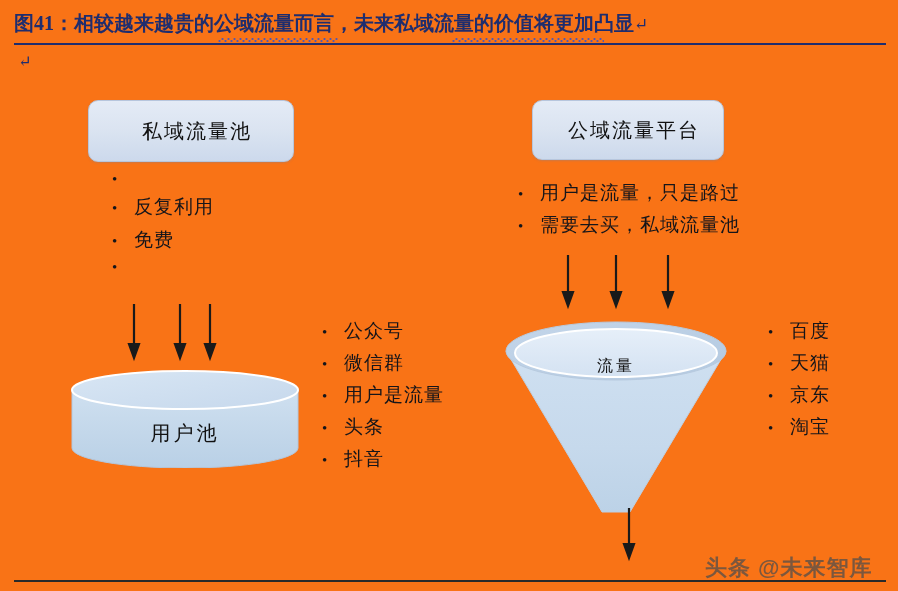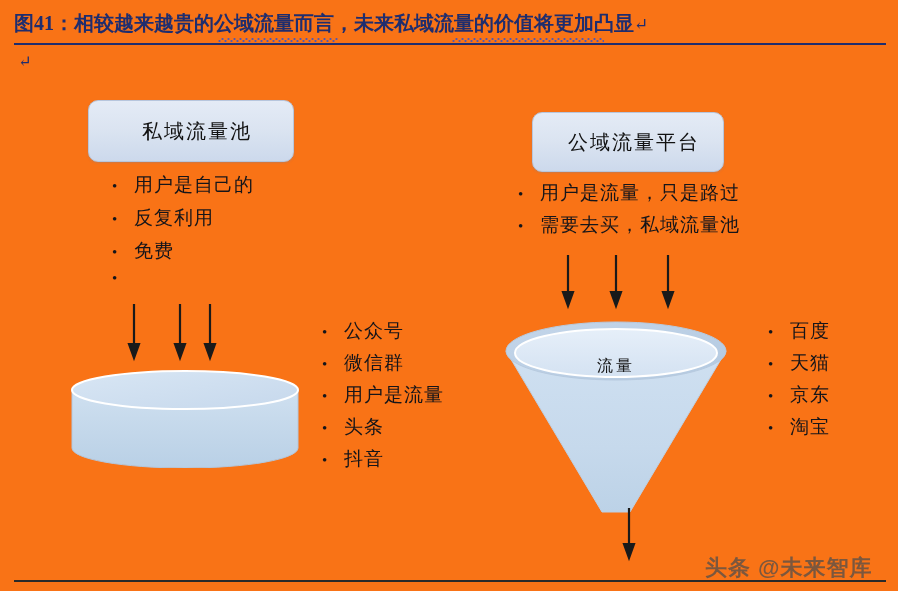--- a/index.html
+++ b/index.html
@@ -81,21 +81,21 @@
   }
   .hdr-box .hdr-label {
     font-family: Liberation Serif, serif;
     font-size: 20px;
     color: #111111;
     letter-spacing: 2px;
     white-space: nowrap;
     margin-left: 12px;
   }
   #box-private { left: 88px;  top: 100px; width: 204px; height: 60px; }
-  #box-public  { left: 532px; top: 112px; width: 190px; height: 58px; }
+  #box-public  { left: 532px; top: 100px; width: 190px; height: 58px; }
 
   
   .bullets {
     position: absolute;
     list-style: none;
     margin: 0;
     padding: 0;
   }
   .bullets li {
     display: flex;
@@ -216,21 +216,20 @@
     <span class="hdr-label">私域流量池</span>
   </div>
 
   <div class="hdr-box" id="box-public">
     <span class="hdr-label">公域流量平台</span>
   </div>
 
   <ul class="bullets" id="list-private">
     <li>
         <span class="dot">•</span>
-        <span class="btext">用户是自己的</span>
       </li>
     <li>
         <span class="dot">•</span>
         <span class="btext">反复利用</span>
       </li>
     <li>
         <span class="dot">•</span>
         <span class="btext">免费</span>
       </li>
     <li>
@@ -272,20 +271,21 @@
         <stop offset="100%" stop-color="#b9d0e6"></stop>
       </linearGradient>
       <linearGradient id="cylTop" x1="0" y1="0" x2="1" y2="1">
         <stop offset="0%" stop-color="#d8e6f4"></stop>
         <stop offset="100%" stop-color="#c6d8ec"></stop>
       </linearGradient>
     </defs>
     <path d="M2,20 L2,78 A113,20 0 0 0 228,78 L228,20 Z" fill="url(#cylBody)" stroke="#b2c7de" stroke-width="1"></path>
     <ellipse cx="115" cy="20" rx="113" ry="19" fill="url(#cylTop)" stroke="#ffffff" stroke-width="2"></ellipse>
   </svg>
+  <div id="cyl-label">用户池</div>
 
   <ul class="bullets" id="list-channels">
     <li>
         <span class="dot">•</span>
         <span class="btext">公众号</span>
       </li>
     <li>
         <span class="dot">•</span>
         <span class="btext">微信群</span>
       </li>

